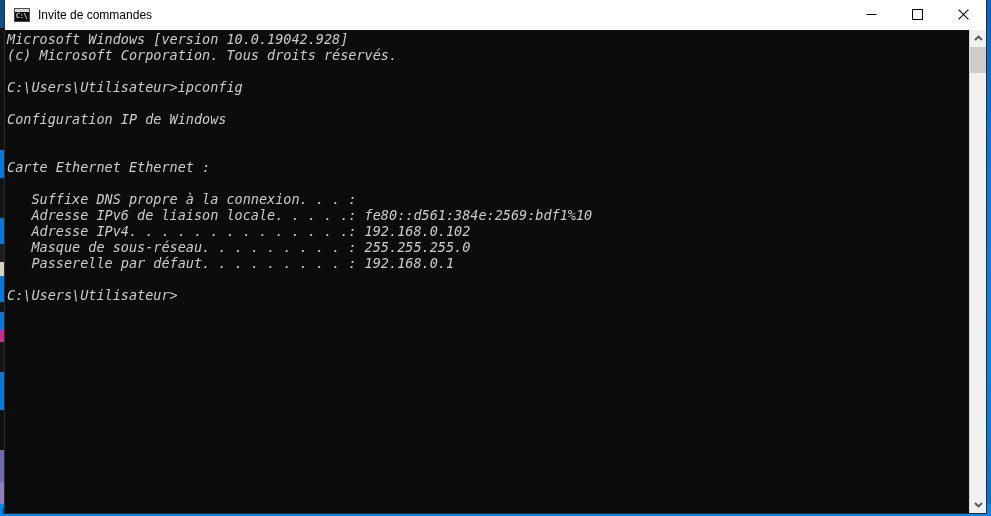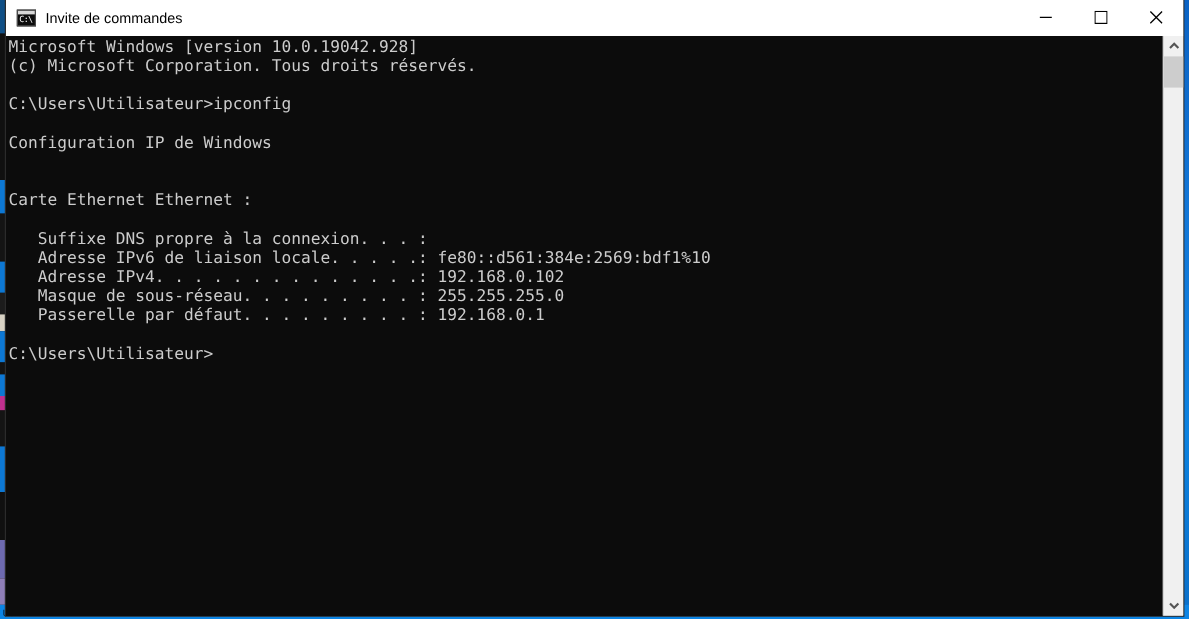--- a/index.html
+++ b/index.html
@@ -153,20 +153,21 @@
     display: flex;
     min-height: 0;
     background: #0c0c0c;
   }
   #console-surface {
     flex: 1;
     background: #0c0c0c;
     overflow: hidden;
     padding: 1px 0 4px 1px;
     min-width: 0;
+    font-style: italic;
   }
   #console-text {
     margin: 0;
     font-family: "DejaVu Sans Mono", monospace;
     font-size: 13.5px;
     line-height: 16px;
     color: #cccccc;
     white-space: pre;
     letter-spacing: 0px;
     padding-left: 1px;

